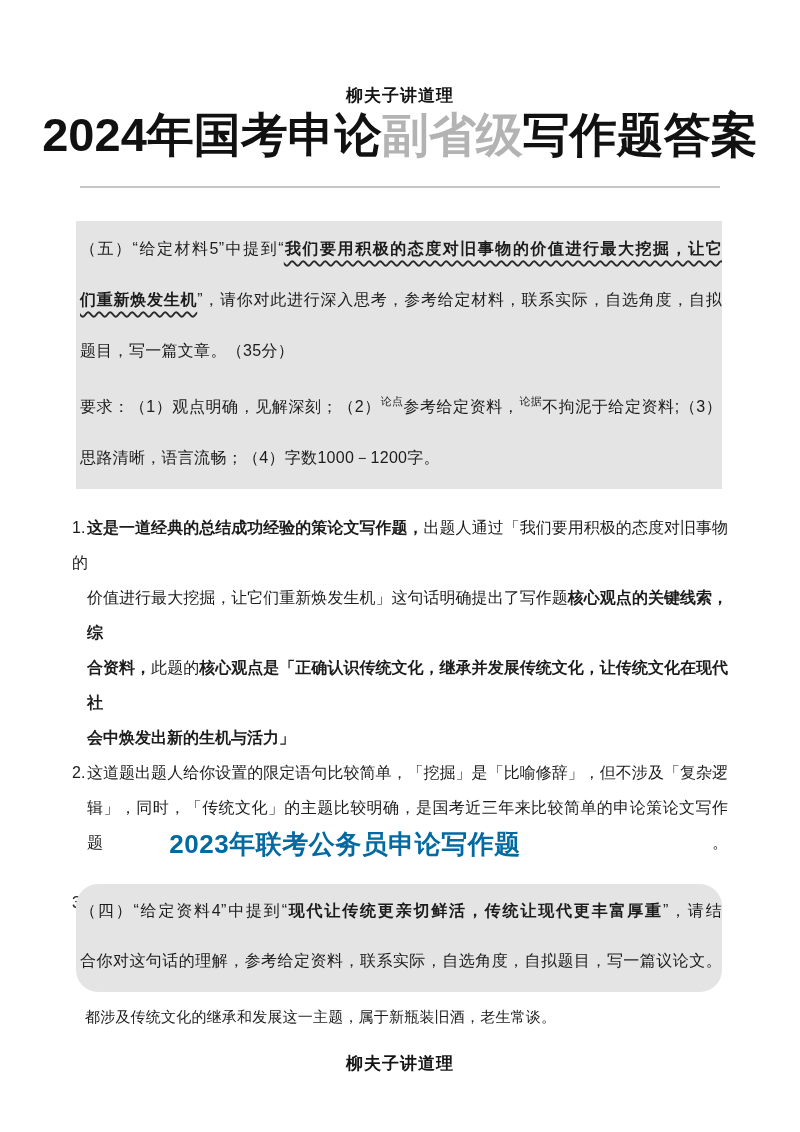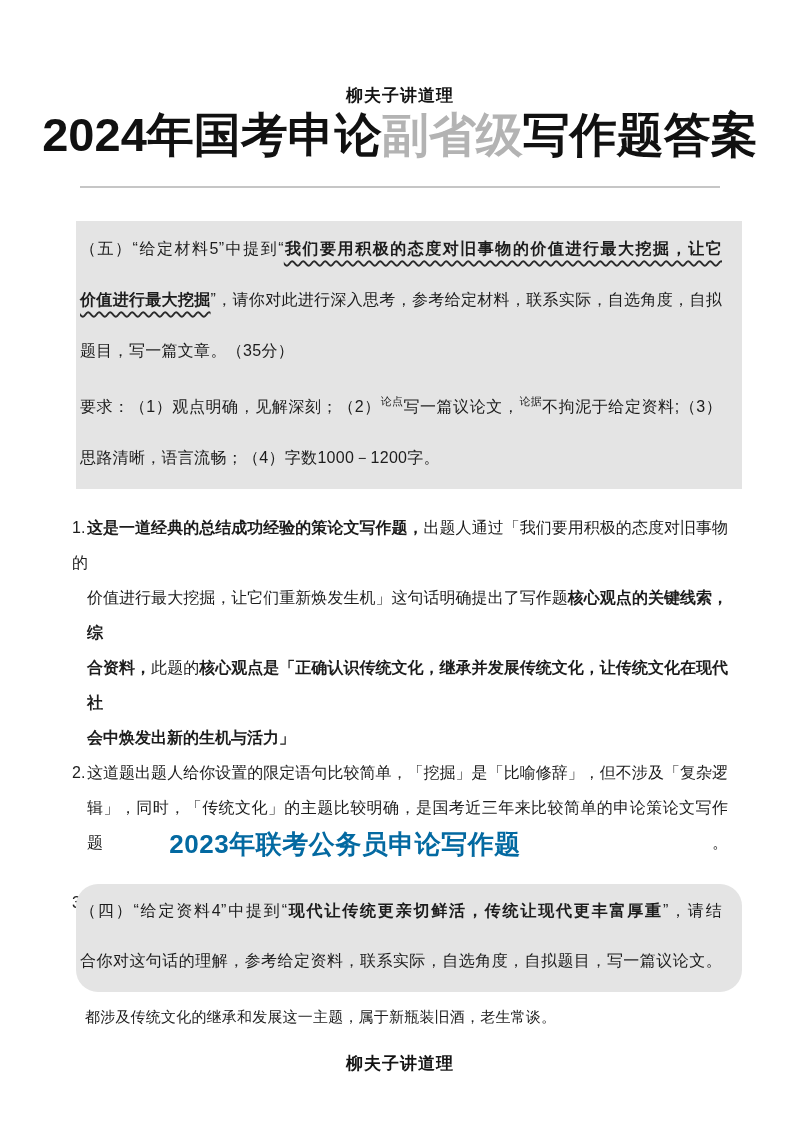--- a/index.html
+++ b/index.html
@@ -22,21 +22,21 @@
     letter-spacing:0px;white-space:nowrap;
   }
   .main-title .gray{color:#b3b3b3;}
   .rule{
     position:absolute;top:186px;left:80px;width:640px;height:2px;
     background:#c6c6c6;
   }
   .qbox{
     position:absolute;left:76px;width:642px;
     background:#e4e4e4;
-    padding:2px 20px 6px 4px;
+    padding:2px 0 6px 4px;
     font-size:16px;line-height:51px;letter-spacing:0.3px;
     color:#1c1c1c;
   }
   .qbox1{top:221px;}
   .qbox2{top:884px;line-height:50px;border-radius:22px;}
   .qline{white-space:normal;}
   .fill{text-align:justify;text-align-last:justify;}
   b,.bold{font-weight:bold;}
   .wavy{
     font-weight:bold;
@@ -81,23 +81,23 @@
 <div class="page">
 
   <div class="brand-top">柳夫子讲道理</div>
 
   <div class="main-title"><span>2024年国考申论</span><span class="gray">副省级</span><span>写作题答案</span></div>
 
   <div class="rule"></div>
 
   <div class="qbox qbox1">
     <div class="qline fill"><span>（五）“给定材料5”中提到“</span><span class="wavy">我们要用积极的态度对旧事物的价值进行最大挖掘，让它</span></div>
-    <div class="qline fill"><span class="wavy">价值进行最大挖掘</span><span>”，请你对此进行深入思考，参考给定材料，联系实际，自选角度，自拟</span></div>
+    <div class="qline fill"><span class="wavy">们重新焕发生机</span><span>”，请你对此进行深入思考，参考给定材料，联系实际，自选角度，自拟</span></div>
     <div class="qline"><span>题目，写一篇文章。（35分）</span></div>
-    <div class="qline fill"><span>要求：（1）观点明确，见解深刻；（2）</span><span class="sup">论点</span><span>写一篇议论文，</span><span class="sup">论据</span><span>不拘泥于给定资料;（3）</span></div>
+    <div class="qline fill"><span>要求：（1）观点明确，见解深刻；（2）</span><span class="sup">论点</span><span>参考给定资料，</span><span class="sup">论据</span><span>不拘泥于给定资料;（3）</span></div>
     <div class="qline"><span>思路清晰，语言流畅；（4）字数1000－1200字。</span></div>
   </div>
 
   <div class="analysis">
     <div class="aline fill"><span class="num">1.</span><b>这是一道经典的总结成功经验的策论文写作题，</b><span>出题人通过「我们要用积极的态度对旧事物的</span></div>
     <div class="aline cont fill"><span>价值进行最大挖掘，让它们重新焕发生机」这句话明确提出了写作题</span><b>核心观点的关键线索，综</b></div>
     <div class="aline cont fill"><b>合资料，</b><span>此题的</span><b>核心观点是「正确认识传统文化，继承并发展传统文化，让传统文化在现代社</b></div>
     <div class="aline cont"><b>会中焕发出新的生机与活力」</b></div>
 
     <div class="aline fill"><span class="num">2.</span><span>这道题出题人给你设置的限定语句比较简单，「挖掘」是「比喻修辞」，但不涉及「复杂逻</span></div>

